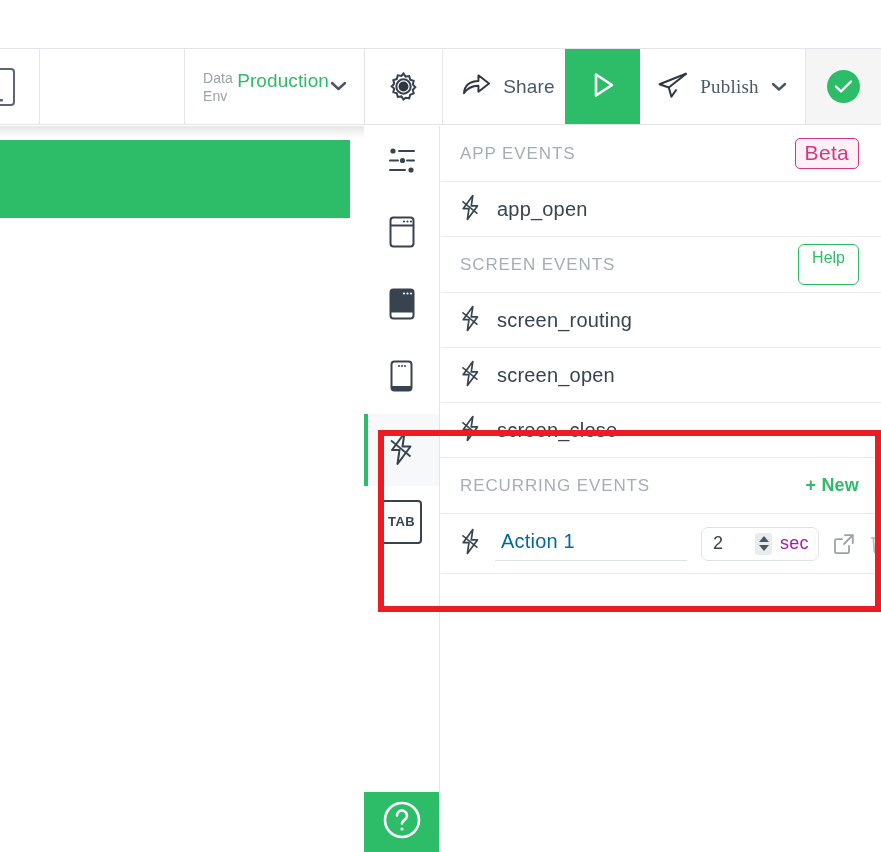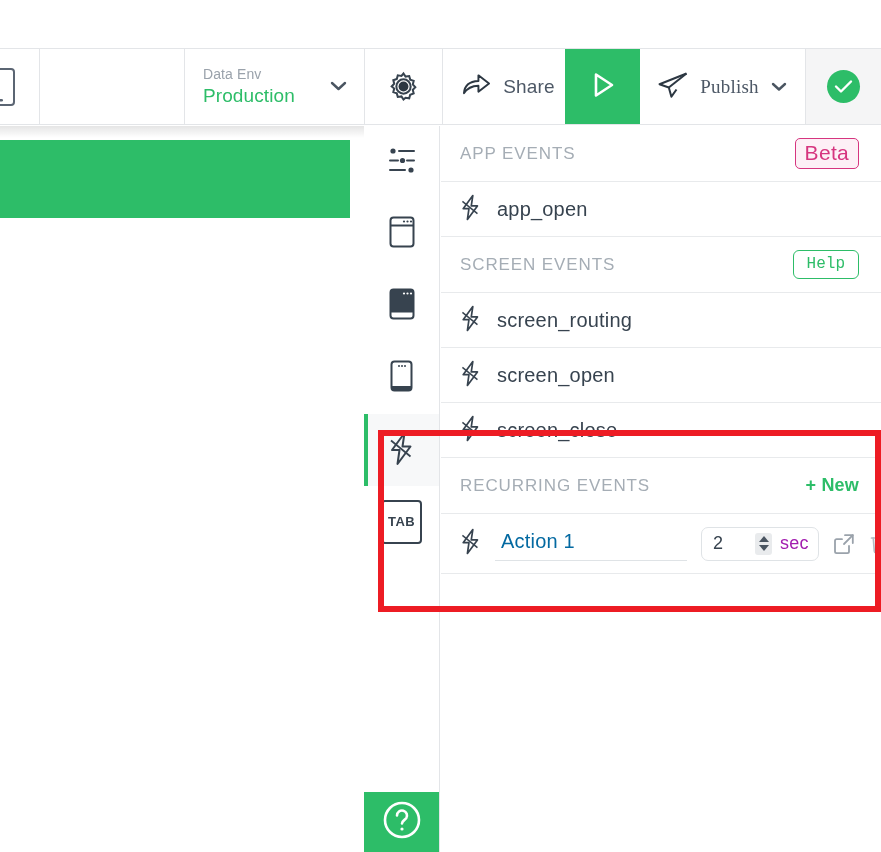--- a/index.html
+++ b/index.html
@@ -53,21 +53,21 @@
   .hdr-device svg { position: absolute; left: -18px; top: 18px; }
 
   .hdr-blank { width: 145px; }
 
   .hdr-dataenv {
     width: 180px;
     justify-content: space-between;
     padding: 0 16px 0 18px;
     flex-direction: row;
   }
-  .dataenv-texts { display: flex; flex-direction: column; gap: 1px; }
+  .dataenv-texts { display: flex; gap: 1px; }
   .dataenv-label {
     font-size: 14px; color: #9aa2ab; line-height: 18px; letter-spacing: .1px;
   }
   .dataenv-value {
     font-size: 19px; color: #2dbd68; line-height: 24px; letter-spacing: .1px;
   }
   .chev {
     color: #5b6573;
     font-size: 16px;
     line-height: 1;
@@ -215,23 +215,22 @@
     font-size: 21px;
     padding: 2px 9px 3px;
     letter-spacing: .3px;
   }
   .badge-help {
     border: 1.5px solid #2dbd68;
     color: #2dbd68;
     background: #ffffff;
     border-radius: 6px;
     font-size: 16px;
-    padding: 4px 13px 5px;
-    cursor: pointer;
-    font-family: Liberation Mono, monospace;
+    padding: 4px 13px 17px;
+    cursor: pointer;
   }
   .link-new {
     color: #2dbd68;
     font-size: 18px;
     font-weight: bold;
     letter-spacing: .2px;
     cursor: pointer;
   }
 
   .evt-row {

